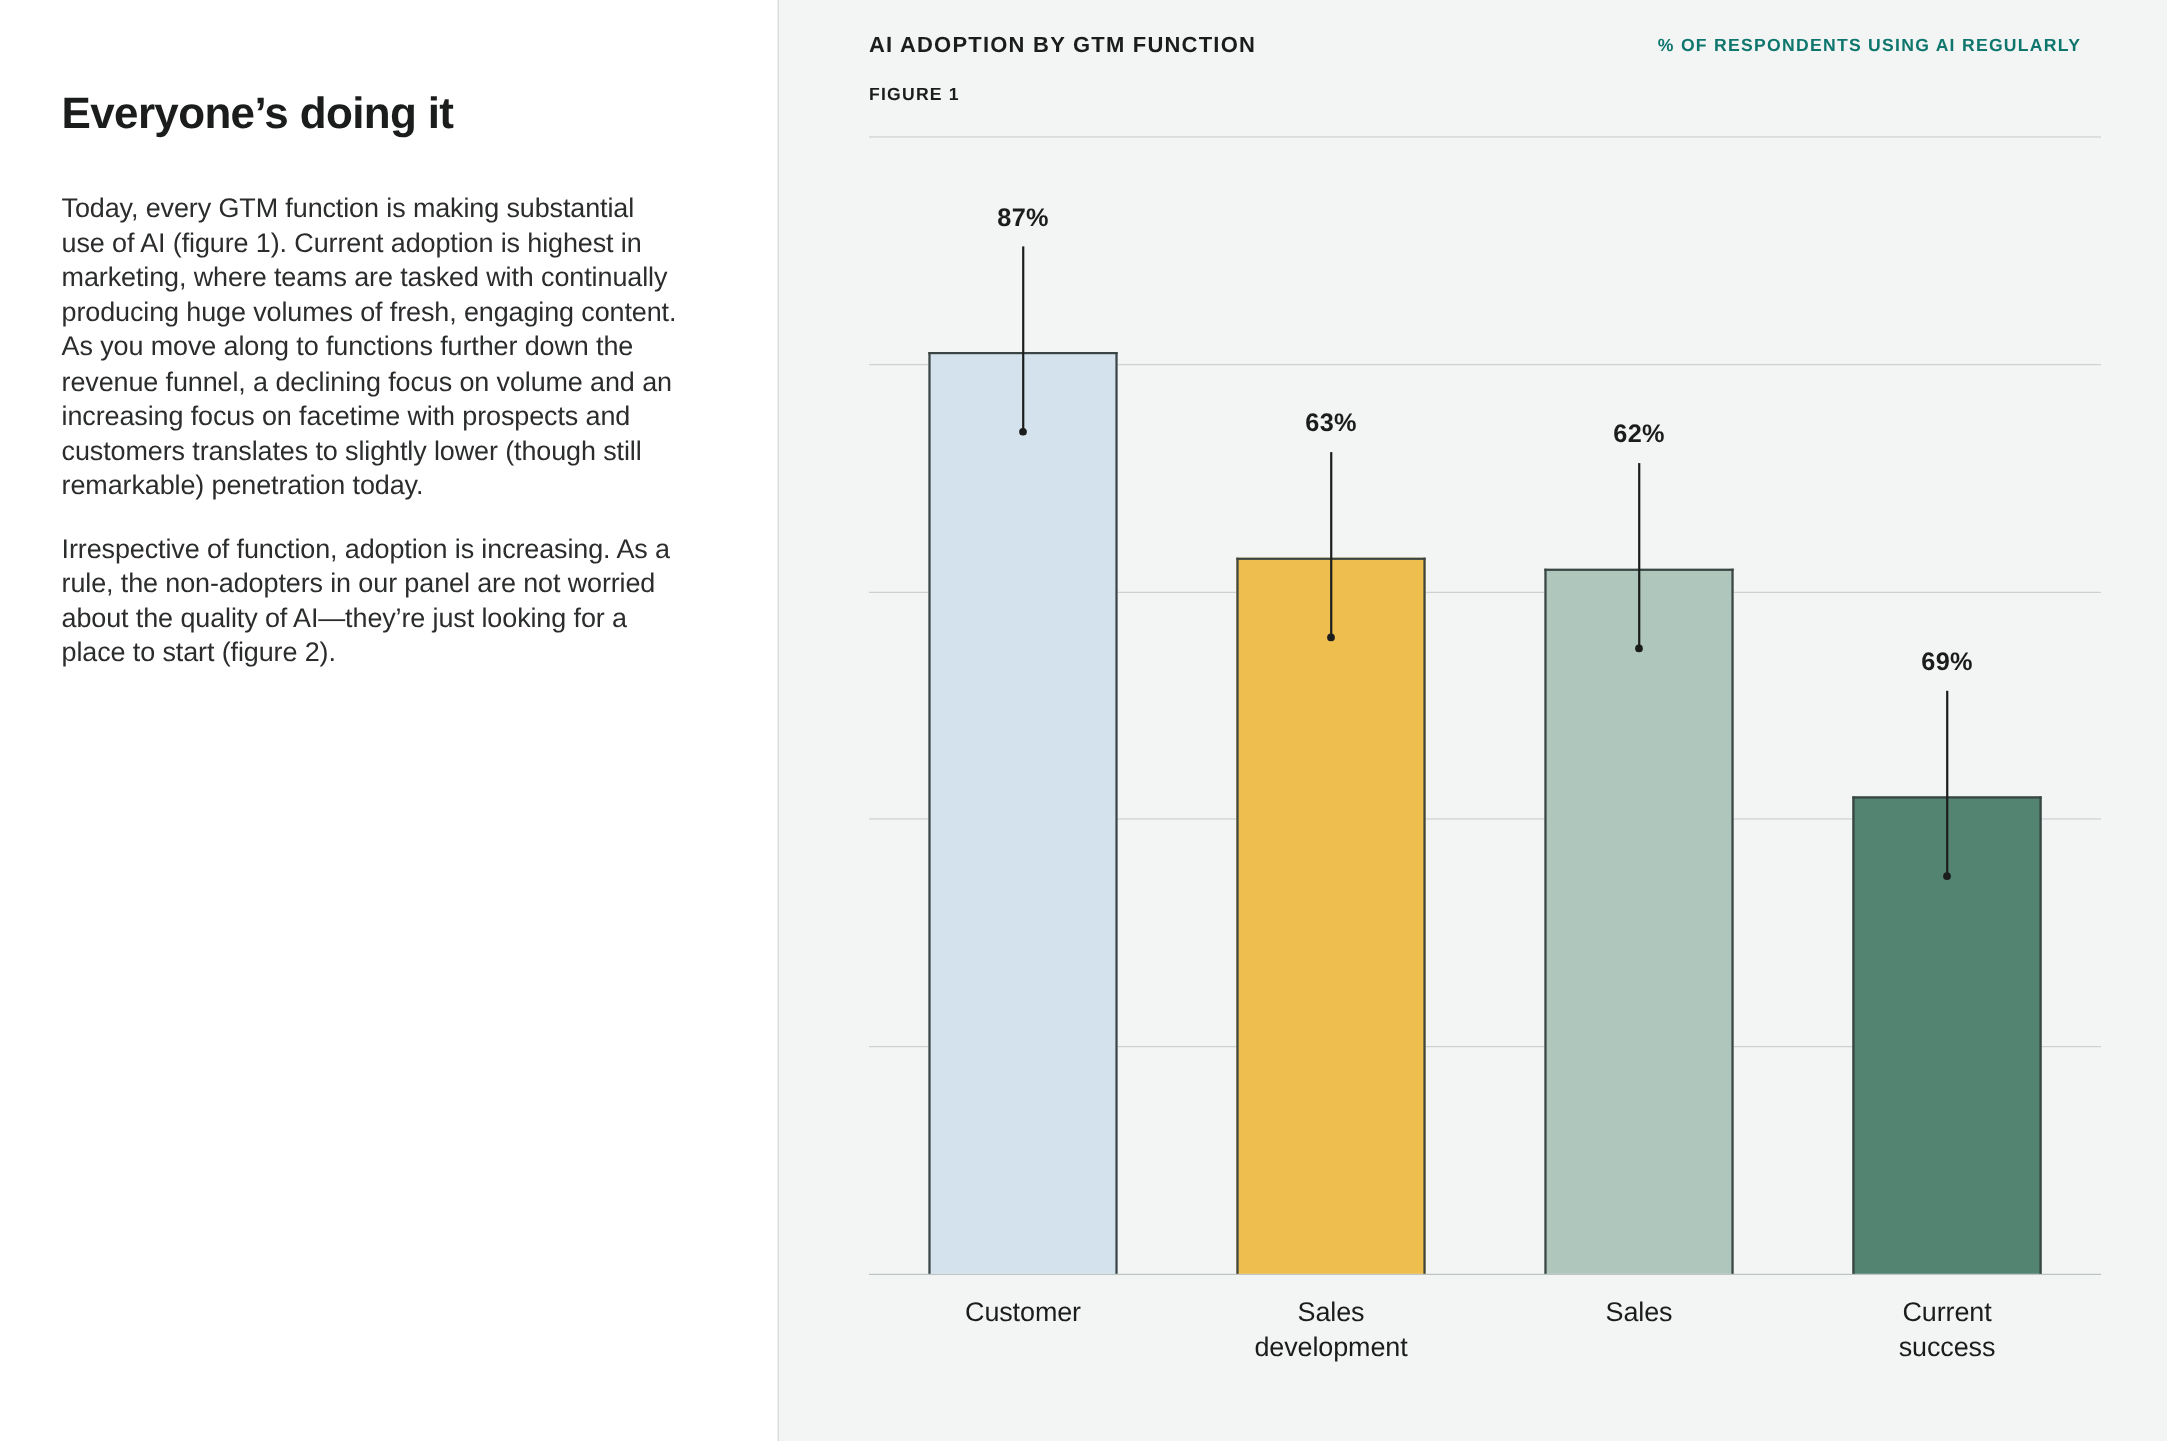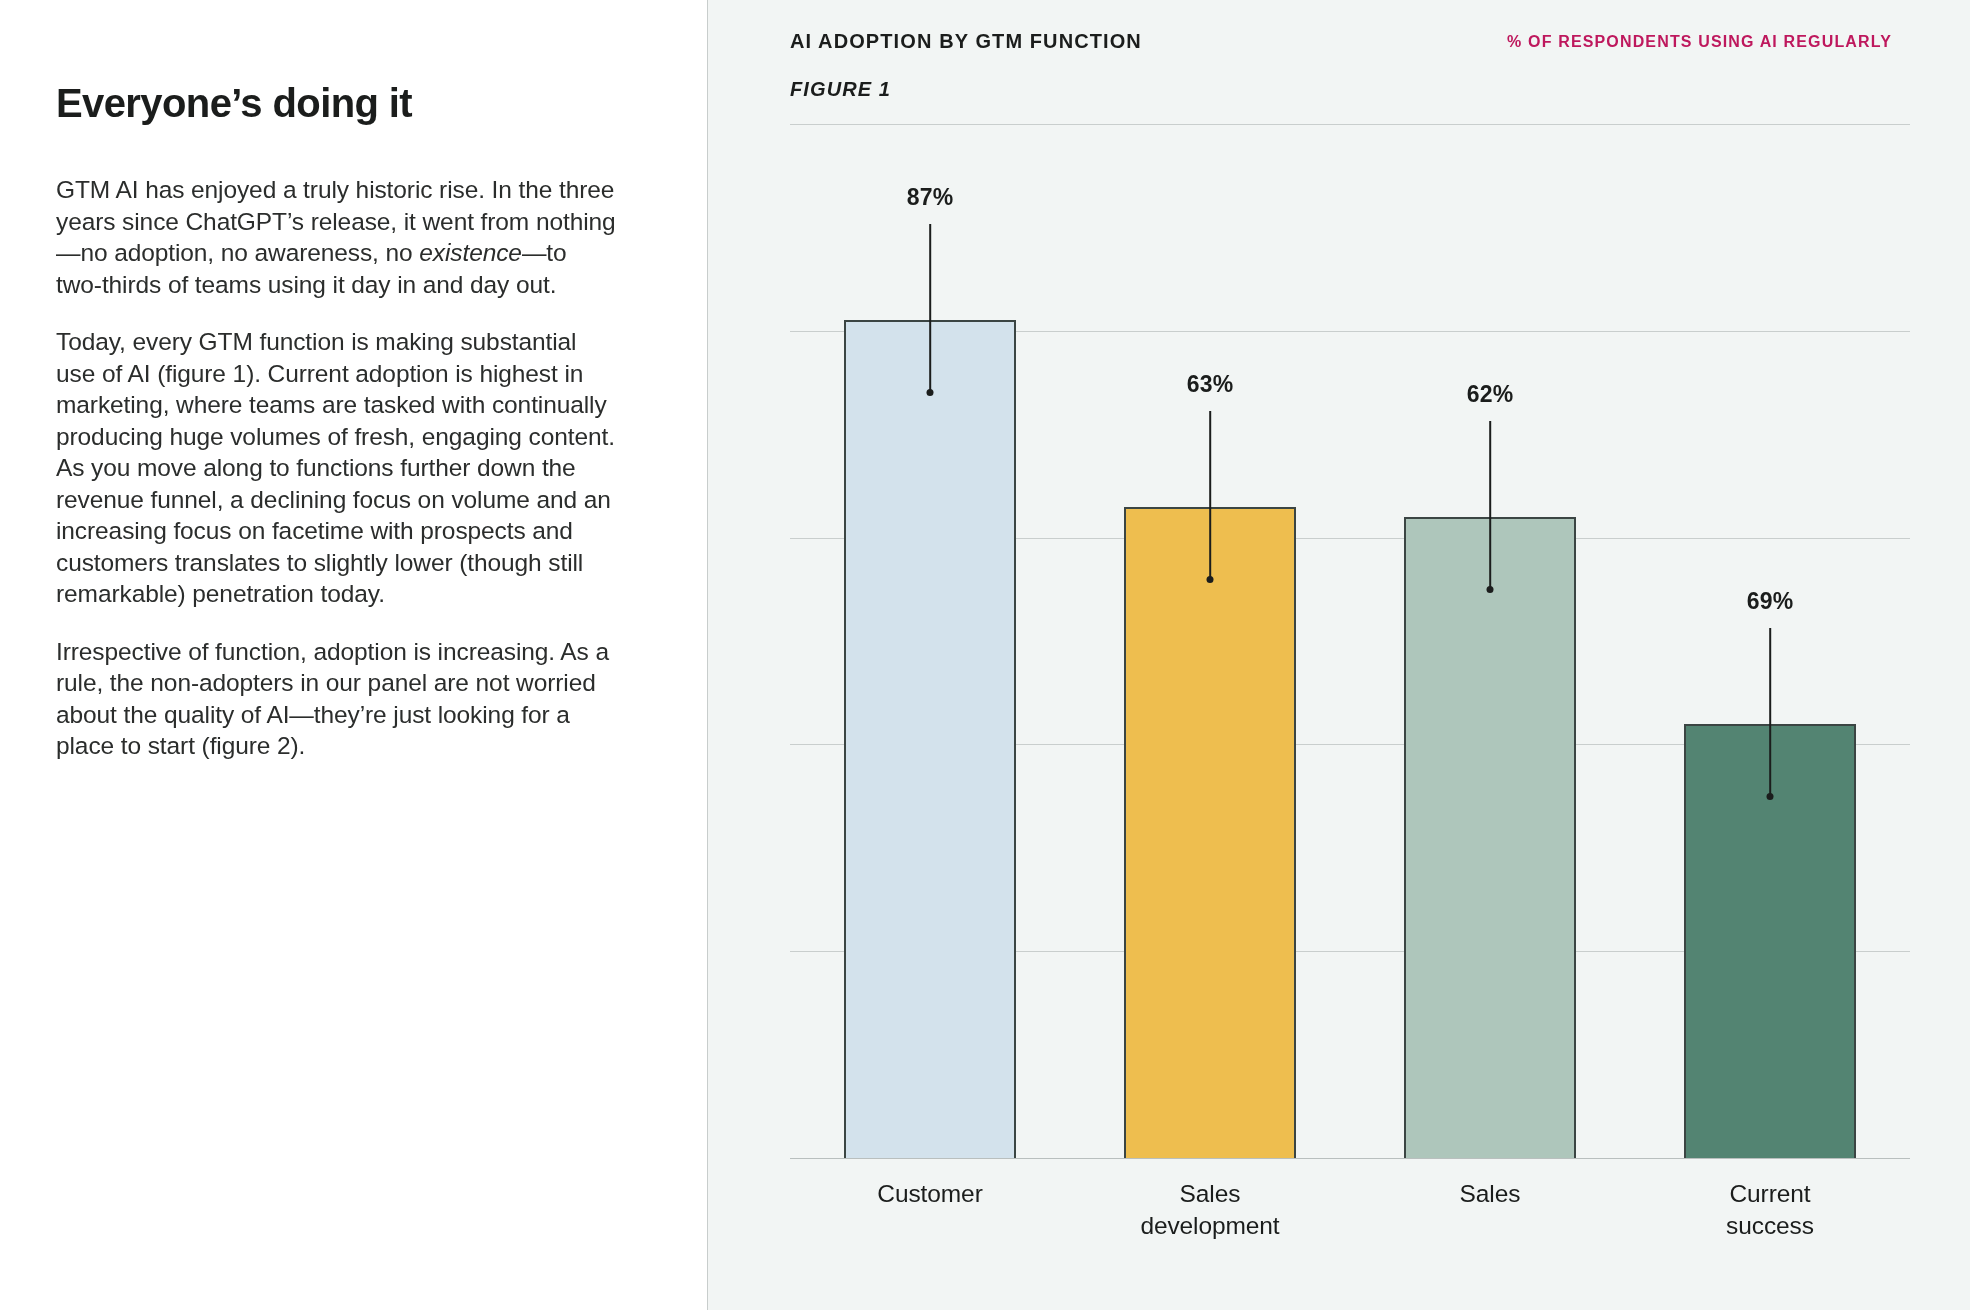--- a/index.html
+++ b/index.html
@@ -57,33 +57,32 @@
     align-items:flex-start;
   }
   .chart-title {
     font-size:20px;
     font-weight:bold;
     letter-spacing:1.1px;
     color:#1b1d1c;
     text-transform:uppercase;
   }
   .chart-kicker {
-    font-size:20px;
+    font-size:16px;
     font-weight:bold;
     letter-spacing:1.1px;
     color:#1b1d1c;
     text-transform:uppercase;
     margin-top:25px;
-    font-style:italic;
   }
   .chart-unit {
     font-size:16px;
     font-weight:bold;
     letter-spacing:1.15px;
-    color:#be185d;
+    color:#0f766e;
     text-transform:uppercase;
     white-space:nowrap;
     padding-top:3px;
   }
 
   
   .plot {
     position:absolute;
     left:82px;
     top:124px;
@@ -155,21 +154,20 @@
   }
 </style>
 </head>
 <body>
 
 <div id="page">
 
   <div class="left-col">
     <h1 class="essay-title">Everyone’s doing it</h1>
     <div class="essay-body">
-      <p class="essay-p" id="p1">GTM AI has enjoyed a truly historic rise. In the three years since ChatGPT’s release, it went from nothing—no adoption, no awareness, no <em>existence</em>—to two-thirds of teams using it day in and day out.</p>
       <p class="essay-p">Today, every GTM function is making substantial use of AI (figure 1). Current adoption is highest in marketing, where teams are tasked with continually producing huge volumes of fresh, engaging content. As you move along to functions further down the revenue funnel, a declining focus on volume and an increasing focus on facetime with prospects and customers translates to slightly lower (though still remarkable) penetration today.</p>
       <p class="essay-p">Irrespective of function, adoption is increasing. As a rule, the non-adopters in our panel are not worried about the quality of AI—they’re just looking for a place to start (figure 2).</p>
     </div>
   </div>
 
   <div class="right-col">
 
     <div class="chart-header">
       <div>
         <div class="chart-title">AI ADOPTION BY GTM FUNCTION</div>

